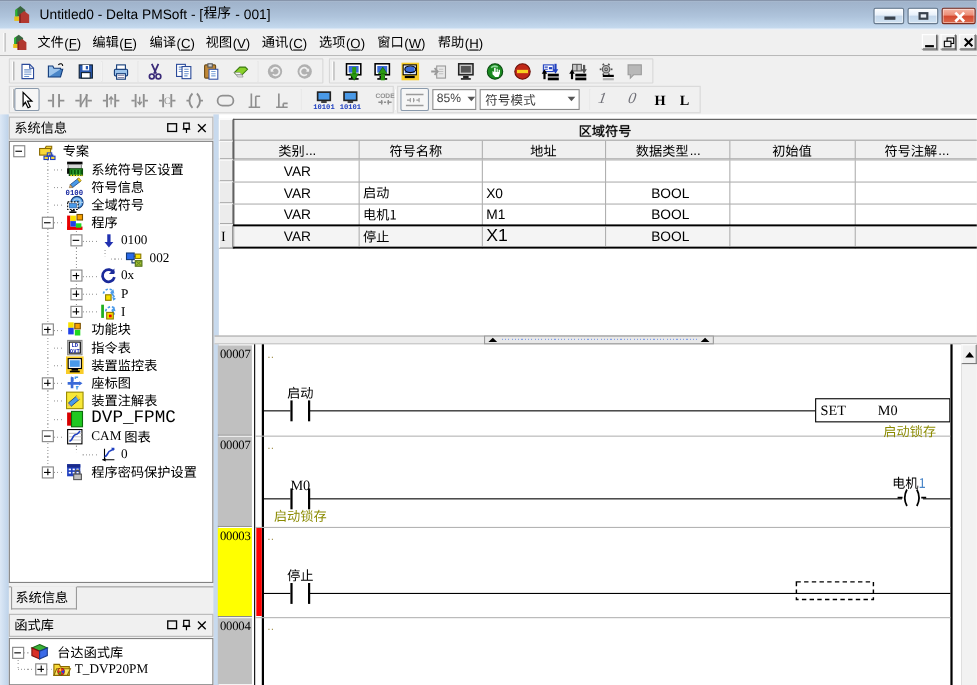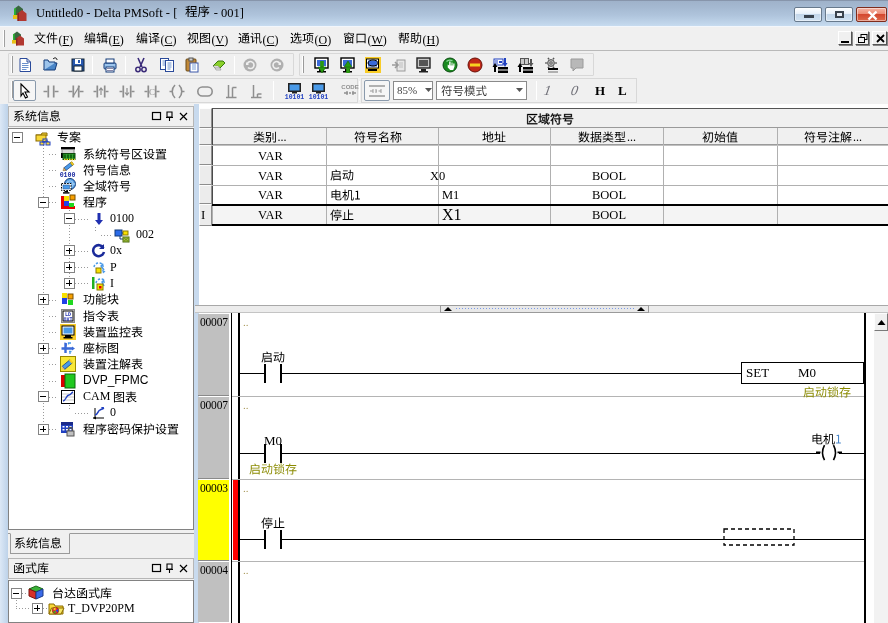--- a/index.html
+++ b/index.html
@@ -1,16 +1,16 @@
 <!DOCTYPE html>
 <html><head><meta charset="utf-8"><style>
 *{margin:0;padding:0;box-sizing:border-box}
 html,body{width:888px;height:623px;overflow:hidden;background:#f0f0f0}
 .ab{position:absolute}
-.t{position:absolute;font-family:Liberation Serif, serif;font-size:12px;line-height:14px;color:#000;white-space:nowrap}
+.t{position:absolute;font-family:Liberation Sans, sans-serif;font-size:12px;line-height:14px;color:#000;white-space:nowrap}
 svg{overflow:visible}
 u{text-decoration:underline}
 </style></head><body>
 <svg width="0" height="0" style="position:absolute">
     <defs>
       <path id="g0" d="M53 -73H83V-55H53ZM46 -80V-48H91V-80ZM45 -21V-14H64V-1H38V5H96V-1H72V-14H92V-21H72V-33H94V-40H42V-33H64V-21ZM36 -83C29 -79 16 -76 4 -74C5 -73 6 -70 6 -69C11 -69 16 -70 21 -71V-56H5V-49H20C16 -37 9 -24 3 -17C4 -15 6 -12 7 -10C12 -16 17 -26 21 -36V8H29V-35C32 -31 36 -26 38 -23L42 -29C40 -31 32 -40 29 -43V-49H41V-56H29V-73C33 -74 38 -75 41 -77Z"></path>
       <path id="g1" d="M37 -44C44 -41 52 -37 58 -34H23V-27H54V-1C54 1 54 1 52 1C50 1 43 1 36 1C37 3 38 6 38 8C47 8 53 8 57 7C61 6 62 4 62 -1V-27H83C80 -22 76 -18 73 -15L79 -12C84 -17 90 -24 95 -32L90 -34L88 -34H70L70 -34C68 -36 66 -37 63 -38C71 -43 80 -49 86 -55L81 -59L79 -59H29V-52H72C68 -48 62 -44 56 -42C51 -44 46 -46 42 -48ZM47 -82C49 -80 50 -76 52 -73H12V-45C12 -30 11 -10 3 4C5 5 8 7 9 8C18 -7 19 -30 19 -45V-66H95V-73H60C59 -76 56 -81 54 -84Z"></path>
       <path id="g2" d="M42 -82C45 -77 48 -71 50 -67L58 -69C57 -73 53 -80 50 -85ZM5 -66V-59H21C26 -44 34 -31 45 -20C34 -11 20 -4 4 1C5 2 8 6 8 8C25 2 39 -5 50 -15C62 -5 75 3 92 7C93 5 95 2 97 0C81 -4 67 -11 56 -20C66 -30 74 -43 80 -59H95V-66ZM50 -25C41 -35 34 -46 28 -59H71C66 -46 59 -34 50 -25Z"></path>
       <path id="g3" d="M32 -34V-27H60V8H68V-27H95V-34H68V-56H91V-64H68V-83H60V-64H47C48 -68 49 -73 50 -78L43 -79C41 -66 37 -53 31 -45C33 -44 36 -42 37 -41C40 -45 42 -50 45 -56H60V-34ZM27 -84C21 -68 13 -54 3 -44C4 -42 7 -38 8 -36C11 -40 14 -44 17 -48V8H24V-60C28 -67 31 -74 34 -82Z"></path>
       <path id="g4" d="M4 -5 6 2C14 -2 24 -6 35 -10L33 -16C22 -12 11 -8 4 -5ZM6 -42C8 -43 10 -44 20 -45C17 -39 13 -34 12 -32C9 -28 7 -25 4 -25C5 -23 6 -20 7 -18C9 -19 12 -20 34 -26C34 -27 33 -30 33 -32L17 -28C24 -37 31 -49 36 -60L30 -63C29 -59 26 -55 24 -52L13 -50C19 -59 25 -71 29 -82L22 -84C18 -72 11 -59 9 -55C7 -52 6 -50 4 -49C5 -47 6 -44 6 -42ZM62 -35V-20H54V-35ZM68 -35H75V-20H68ZM48 -41V7H54V-14H62V5H68V-14H75V5H80V-14H87V1C87 1 87 2 86 2C85 2 84 2 81 2C82 3 83 6 83 7C87 7 89 7 91 6C93 5 93 4 93 1V-41L87 -41ZM80 -35H87V-20H80ZM60 -83C62 -80 64 -76 65 -73H41V-52C41 -36 40 -14 31 2C33 3 36 5 37 6C46 -10 48 -34 48 -50H92V-73H73C72 -76 70 -81 68 -85ZM48 -67H85V-56H48Z"></path>
@@ -637,21 +637,21 @@
     <use href="#g29" x="100"></use>
     <use href="#g43" x="200"></use>
     <use href="#g44" x="300"></use>
     <use href="#g37" x="400"></use>
   </svg>
 <div class="ab" style="left:49px;top:380.5px;width:9px;height:1px;background:repeating-linear-gradient(90deg,#9a9a9a 0,#9a9a9a 1px,transparent 1px,transparent 3px)"></div>
 <svg class="ab" style="left:60px;top:372.5px" width="16" height="16" viewBox="0 0 16 16">
     <rect x="1" y="2" width="4" height="12" fill="#d80000"></rect>
     <rect x="5" y="1" width="10" height="14" fill="#20c820" stroke="#0a6a0a"></rect>
   </svg>
-<div class="t" style="left:83px;top:374px;font-family:Liberation Sans, sans-serif;font-size:12px;line-height:13px">DVP_FPMC</div>
+<div class="t" style="left:83px;top:374px;font-family:Liberation Mono, monospace;font-size:16px;line-height:13px">DVP_FPMC</div>
 <div class="ab" style="left:49px;top:396.7px;width:9px;height:1px;background:repeating-linear-gradient(90deg,#9a9a9a 0,#9a9a9a 1px,transparent 1px,transparent 3px)"></div>
 <div class="ab" style="left:37.5px;top:391.2px;width:11px;height:11px;background:#fff;border:1px solid #848484"></div>
 <div class="ab" style="left:40px;top:396.2px;width:6px;height:1px;background:#000"></div>
 <svg class="ab" style="left:60px;top:388.7px" width="16" height="16" viewBox="0 0 16 16">
     <rect x="1.5" y="1.5" width="13" height="13" fill="#fff" stroke="#000"></rect>
     <path d="M2 5h12M2 8h12M2 11h12" stroke="#c8c8c8"></path>
     <path d="M3 12c3 0 3-6 6-6 2 0 2-2 4-3" stroke="#2040c0" stroke-width="1.4" fill="none"></path>
   </svg>
 <div class="t" style="left:83px;top:390.2px;font-family:Liberation Serif,serif;font-size:12px;line-height:13px">CAM</div>
 <svg class="ab" style="left:113px;top:390.5px" width="24" height="12" viewBox="0 -88 200 100">
@@ -817,21 +817,21 @@
 <div class="ab" style="left:438px;top:206px;width:1px;height:18px;background:#b0b0b0"></div>
 <div class="ab" style="left:550px;top:206px;width:1px;height:18px;background:#b0b0b0"></div>
 <div class="ab" style="left:663px;top:206px;width:1px;height:18px;background:#b0b0b0"></div>
 <div class="ab" style="left:777px;top:206px;width:1px;height:18px;background:#b0b0b0"></div>
 <div class="t" style="left:258px;top:148.5px;font-size:12.5px">VAR</div>
 <div class="t" style="left:258px;top:168.5px;font-size:12.5px">VAR</div>
 <svg class="ab" style="left:330px;top:169px" width="24" height="12" viewBox="0 -88 200 100">
     <use href="#g65" x="0"></use>
     <use href="#g66" x="100"></use>
   </svg>
-<div class="t" style="left:430px;top:168.5px;font-size:12.5px">X0</div>
+<div class="t" style="left:442px;top:168.5px;font-size:12.5px">X0</div>
 <div class="t" style="left:592px;top:168.5px;font-size:12.5px">BOOL</div>
 <div class="t" style="left:258px;top:188px;font-size:12.5px">VAR</div>
 <svg class="ab" style="left:330px;top:188.5px" width="30.66" height="12" viewBox="0 -88 255.5 100">
     <use href="#g67" x="0"></use>
     <use href="#g68" x="100"></use>
     <use href="#g69" x="200"></use>
   </svg>
 <div class="t" style="left:442px;top:188px;font-size:12.5px">M1</div>
 <div class="t" style="left:592px;top:188px;font-size:12.5px">BOOL</div>
 <div class="t" style="left:258px;top:208px;font-size:12.5px">VAR</div>

